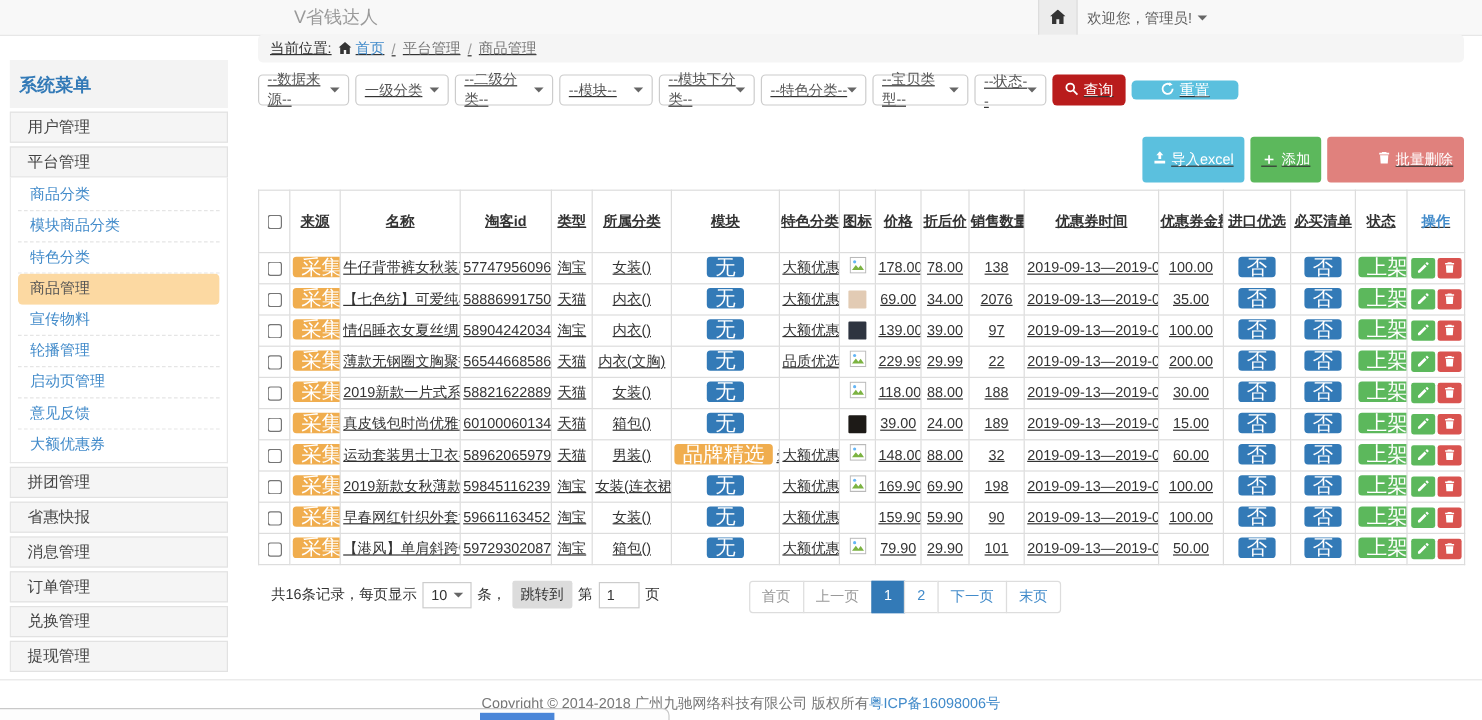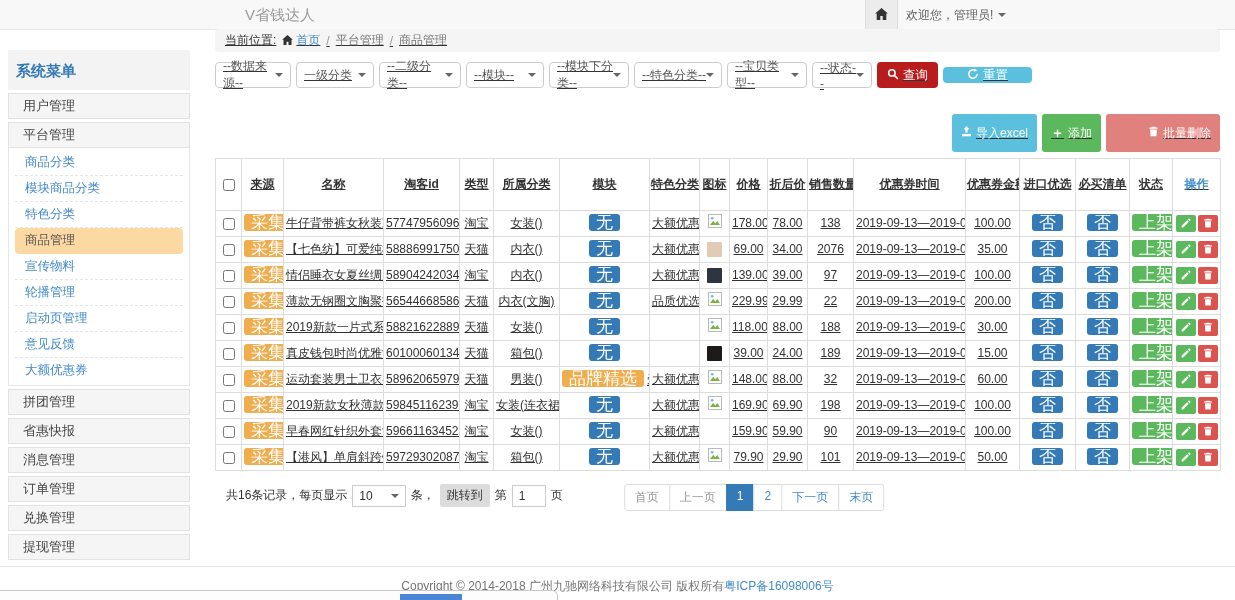--- a/index.html
+++ b/index.html
@@ -64,21 +64,21 @@
   .bdg { display:inline-block; padding:1px 7px; border-radius:3px; color:#fff; font-size:17px; line-height:15px; }
   .b-blue { background:#337ab7; } .b-green { background:#5cb85c; } .b-orange { background:#f0ad4e; }
   .opbtn { display:inline-flex; align-items:center; justify-content:center; width:20px; height:17px;
     border:none; border-radius:2px; margin:0 1px; cursor:pointer; vertical-align:middle; }
   .op-edit { background:#5cb85c; } .op-del { background:#d9534f; }
   .thumb { display:inline-block; width:15px; height:15px; vertical-align:middle; border-radius:1px; }
   .mod-extra { margin-left:3px; color:#333; }
   
   .pager { margin-top:13px; position:relative; height:27px; }
   .pg-left { position:absolute; left:0; top:0; display:flex; align-items:center; gap:5px; font-size:12px; color:#333;margin-left:11px; }
-  .mini-sel { display:inline-flex; align-items:center; gap:18px; border:1px solid #ccc; background:#fff;
+  .mini-sel { display:inline-flex; align-items:center; gap:5px; border:1px solid #ccc; background:#fff;
     height:22px; padding:0 6px; font-size:12px; color:#333; cursor:pointer; }
   .jump-btn { background:#dcdcdc; border:none; padding:3px 7px; font-size:12px; color:#333; border-radius:2px;
     cursor:pointer; font-family:inherit; }
   .page-input { width:34px; height:22px; border:1px solid #ccc; font-size:12px; padding:0 6px; color:#333;
     font-family:inherit; }
   .pg-btns { position:absolute; left:50%; transform:translateX(-36%); top:0; display:flex; }
   .pg-btn { border:1px solid #ddd; background:#fff; padding:4px 10px; font-size:12px; color:#428bca;
     margin-left:-1px; cursor:pointer; }
   .pg-btn:first-child { border-radius:3px 0 0 3px; margin-left:0; }
   .pg-btn:last-child { border-radius:0 3px 3px 0; }

